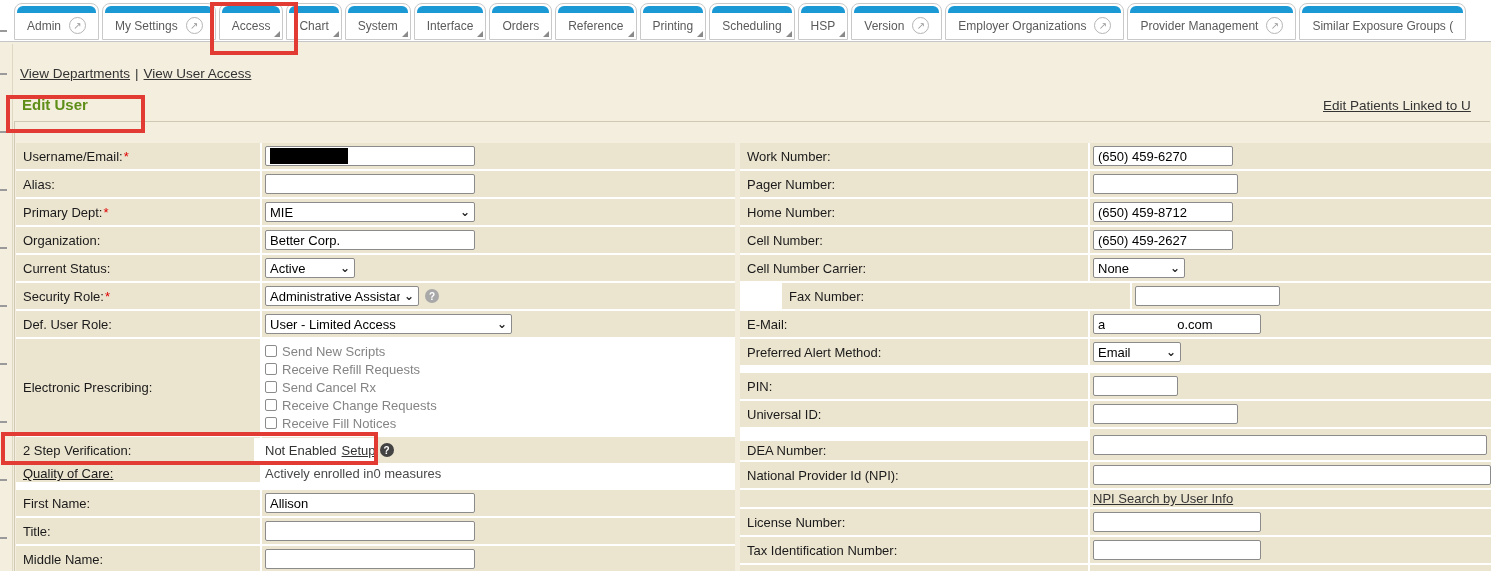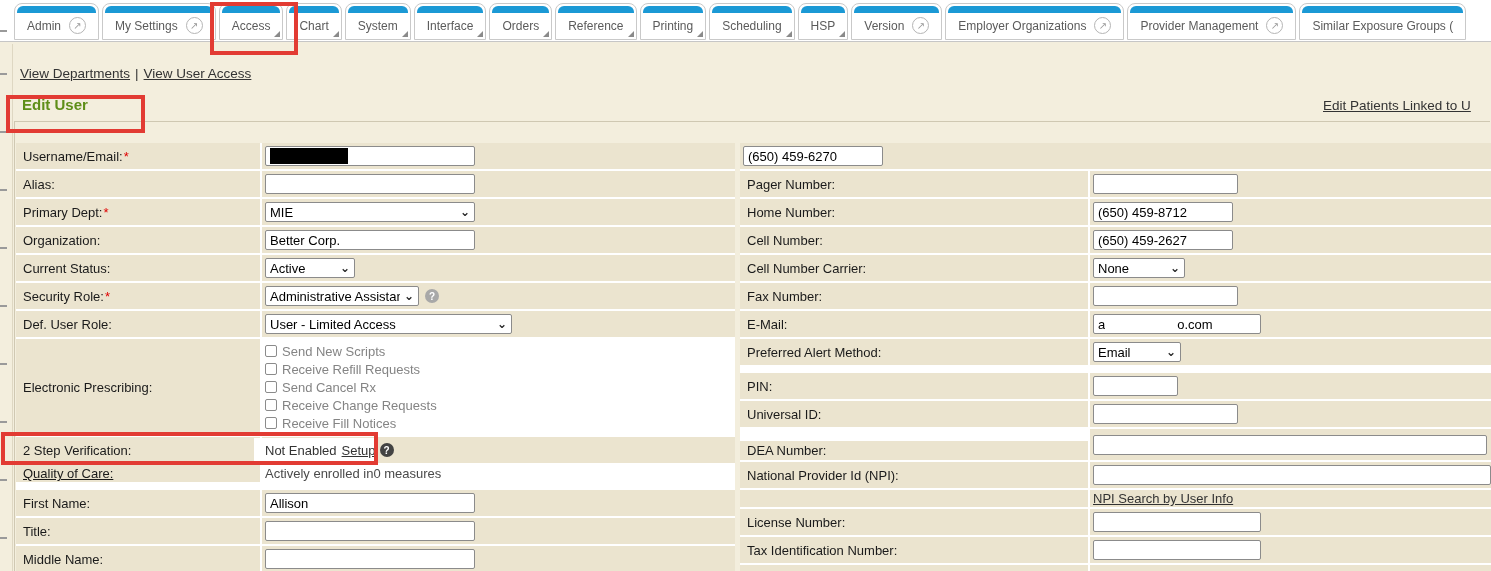--- a/index.html
+++ b/index.html
@@ -363,20 +363,23 @@
         <div class="lab" style="width: 244px;">
           <span>Middle Name:</span>
         </div>
         <div class="val">
           <div class="tbox" style="width: 210px;"></div>
         </div>
       </div>
     </div>
   <div class="col" id="right-col">
       <div class="row">
+        <div class="lab" style="width: 348px;">
+          <span>Work Number:</span>
+        </div>
         <div class="val">
           <div class="tbox" style="width: 140px;">
             <span class="itext">(650) 459-6270</span>
           </div>
         </div>
       </div>
       <div class="row">
         <div class="lab" style="width: 348px;">
           <span>Pager Number:</span>
         </div>
@@ -409,21 +412,21 @@
           <span>Cell Number Carrier:</span>
         </div>
         <div class="val">
           <div class="tbox sel" style="width: 92px;">
             <span class="itext">None</span>
             <span class="chev">⌄</span>
           </div>
         </div>
       </div>
       <div class="row">
-        <div class="lab" style="width: 348px;">
+        <div class="lab" style="width: 348px; margin-left: 42px;">
           <span>Fax Number:</span>
         </div>
         <div class="val">
           <div class="tbox" style="width: 145px;"></div>
         </div>
       </div>
       <div class="row">
         <div class="lab" style="width: 348px;">
           <span>E-Mail:</span>
         </div>

